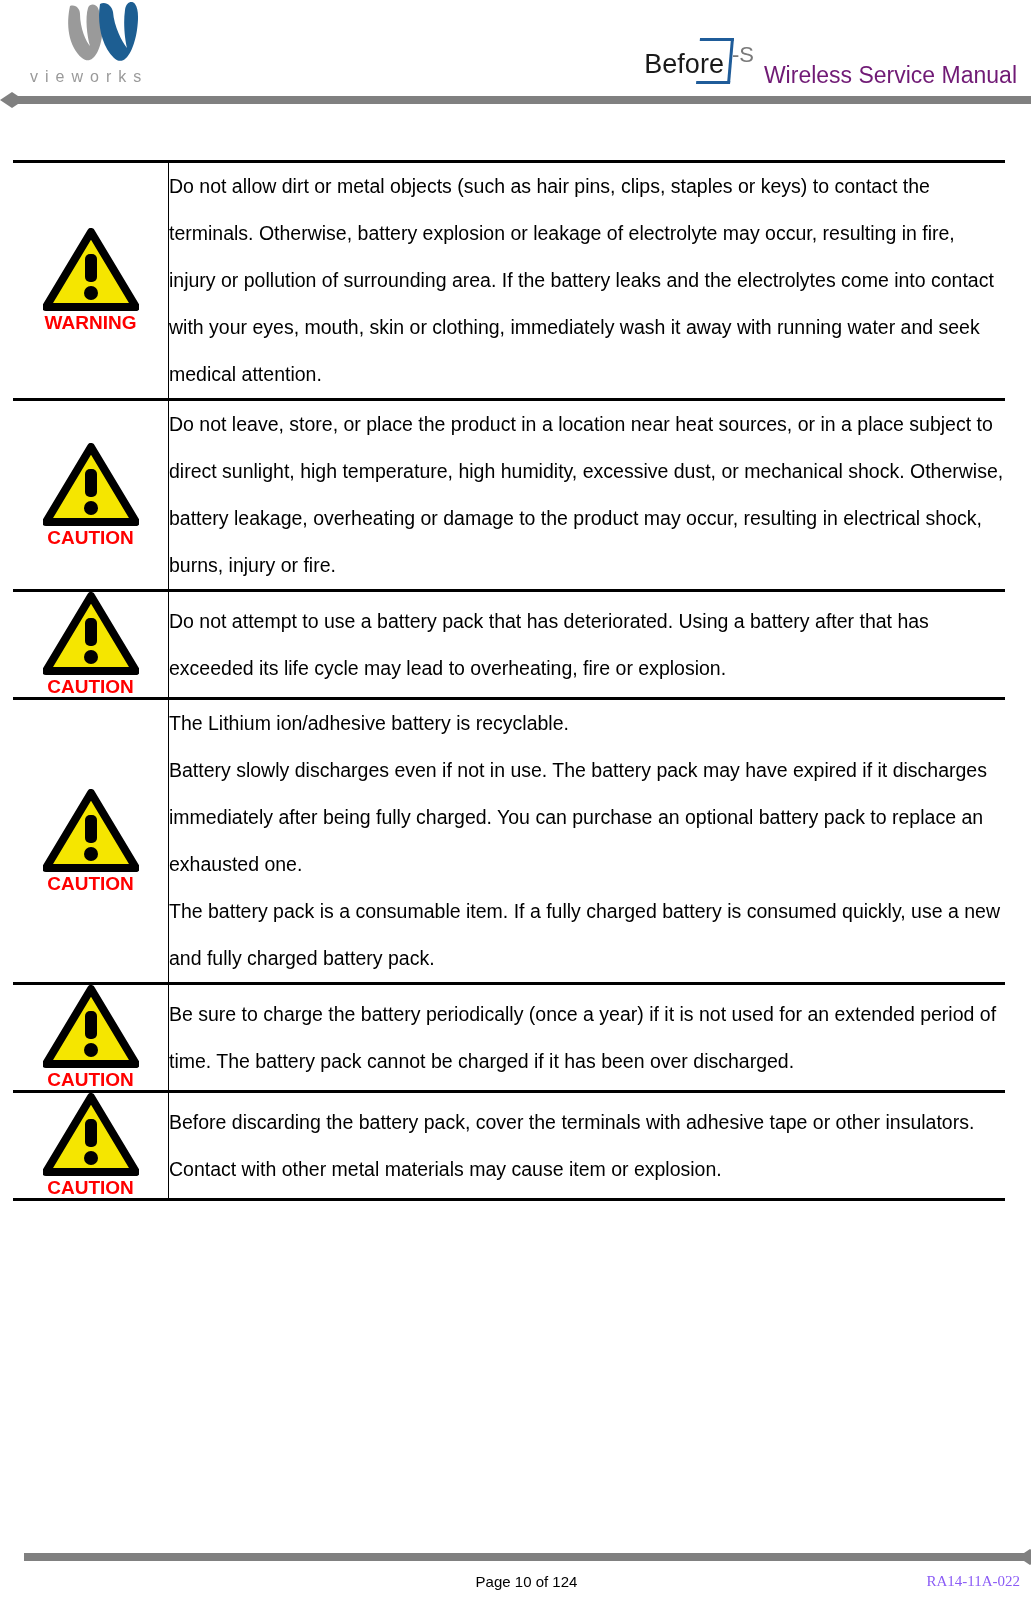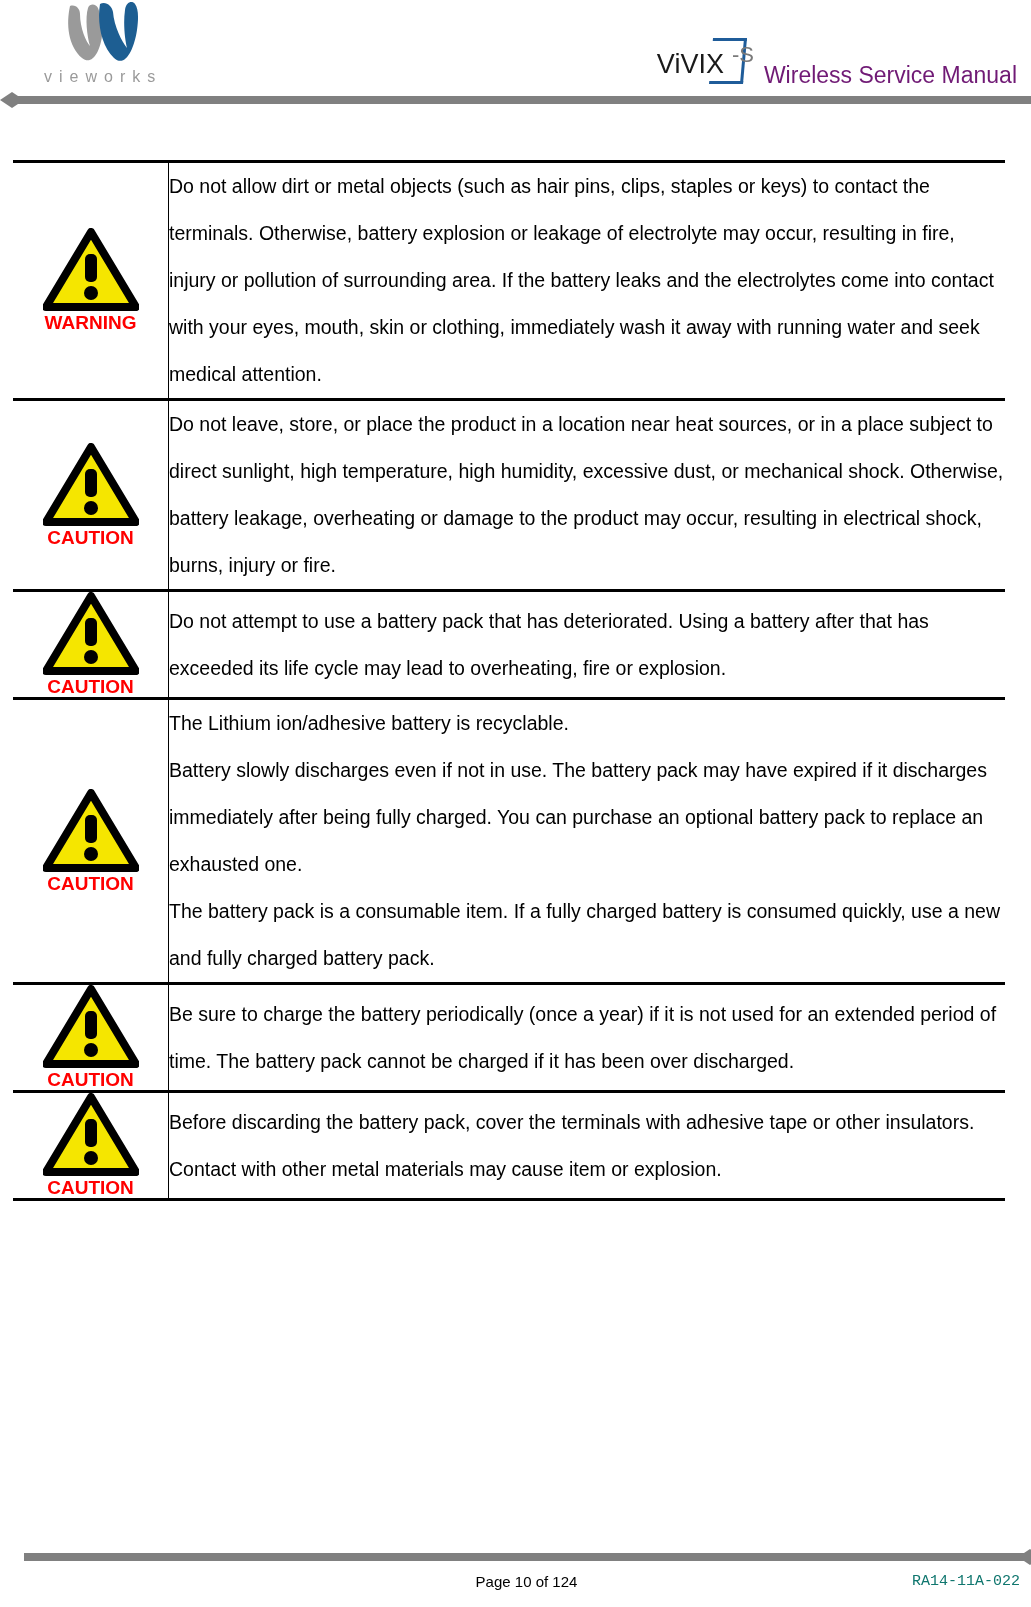--- a/index.html
+++ b/index.html
@@ -33,21 +33,21 @@
   }
   .logo-mark {
     position: absolute;
     left: 28px;
     top: 0px;
     width: 110px;
     height: 66px;
   }
   .vieworks-word {
     position: absolute;
-    left: 16px;
+    left: 2px;
     top: 66px;
     font-size: 16px;
     letter-spacing: 7px;
     color: #9a9a9a;
     font-family: "Liberation Sans", sans-serif;
     white-space: nowrap;
   }
   .brand-block {
     position: absolute;
     right: 14px;
@@ -193,43 +193,43 @@
     width: 1031px;
     text-align: center;
     font-family: "Liberation Sans", sans-serif;
     font-size: 15px;
     color: #000000;
   }
   .footer-doc {
     position: absolute;
     right: 22px;
     top: 56px;
-    font-family: Liberation Mono, monospace;
+    font-family: Liberation Serif, serif;
     font-size: 15px;
-    color: #0f766e;
+    color: #8b5cf6;
   }
 </style>
 </head>
 <body>
 
 <div class="page-header">
 
   <div class="logo-block">
     <div class="logo-mark">
       <svg width="110" height="66" viewBox="0 0 110 66" xmlns="http://www.w3.org/2000/svg">
         <path d="M14 4 C10 22, 12 44, 26 56 C36 64, 44 50, 46 34 C47 24, 45 14, 42 6 C40 2, 34 1, 32 6 C29 16, 31 34, 34 44 C30 40, 24 26, 24 12 C24 7, 20 2, 14 4 Z" fill="#9a9a9a"></path>
         <path d="M44 2 C41 20, 45 44, 58 56 C69 66, 78 48, 81 28 C83 14, 82 6, 79 2 C76 -2, 70 0, 69 8 C67 22, 69 38, 71 46 C66 40, 58 24, 57 10 C56 4, 50 -1, 44 2 Z" fill="#1d5e92"></path>
       </svg>
     </div>
     <div class="vieworks-word">vieworks</div>
   </div>
 
   <div class="brand-block">
     <div class="vivix-logo">
-      <span class="vivix-text">ViVIX</span>
+      <span class="vivix-text">Before</span>
       <span class="vivix-bracket"></span>
       <span class="vivix-dash-s">-S</span>
     </div>
     <div class="manual-title">Wireless Service Manual</div>
   </div>
 
   <div class="header-rule">
     <svg width="1031" height="16" viewBox="0 0 1031 16" xmlns="http://www.w3.org/2000/svg">
       <polygon points="0,8 12,0 24,8 12,16" fill="#808080"></polygon>
       <rect x="12" y="4" width="1019" height="8" fill="#808080"></rect>

